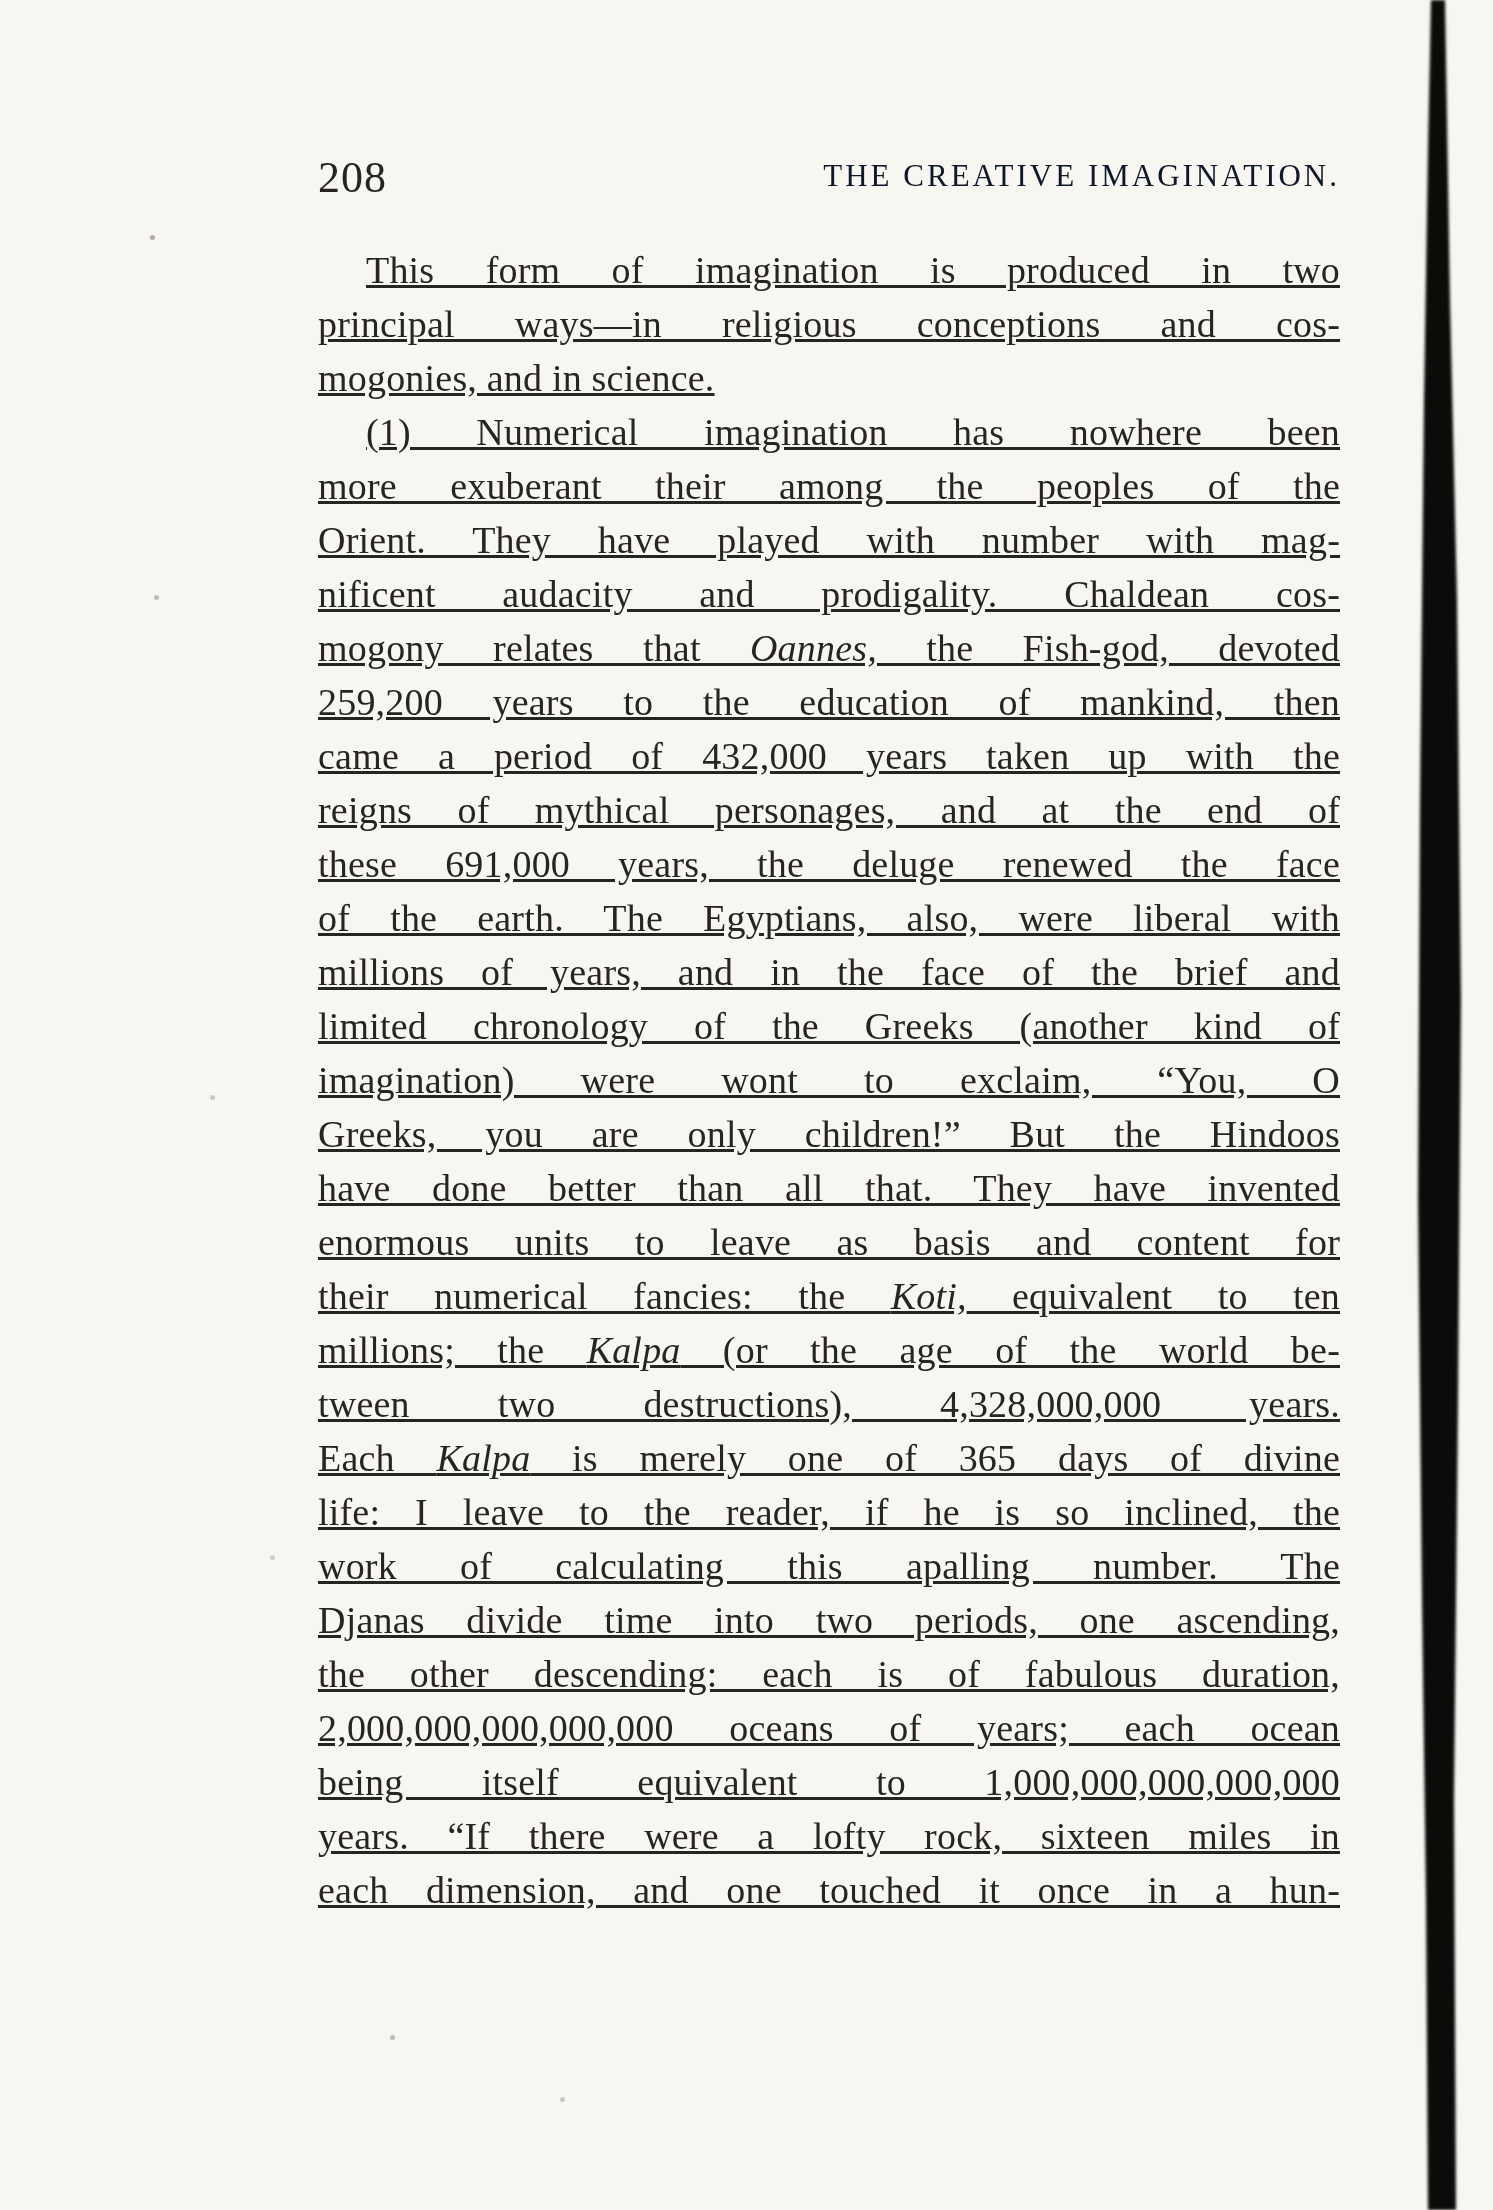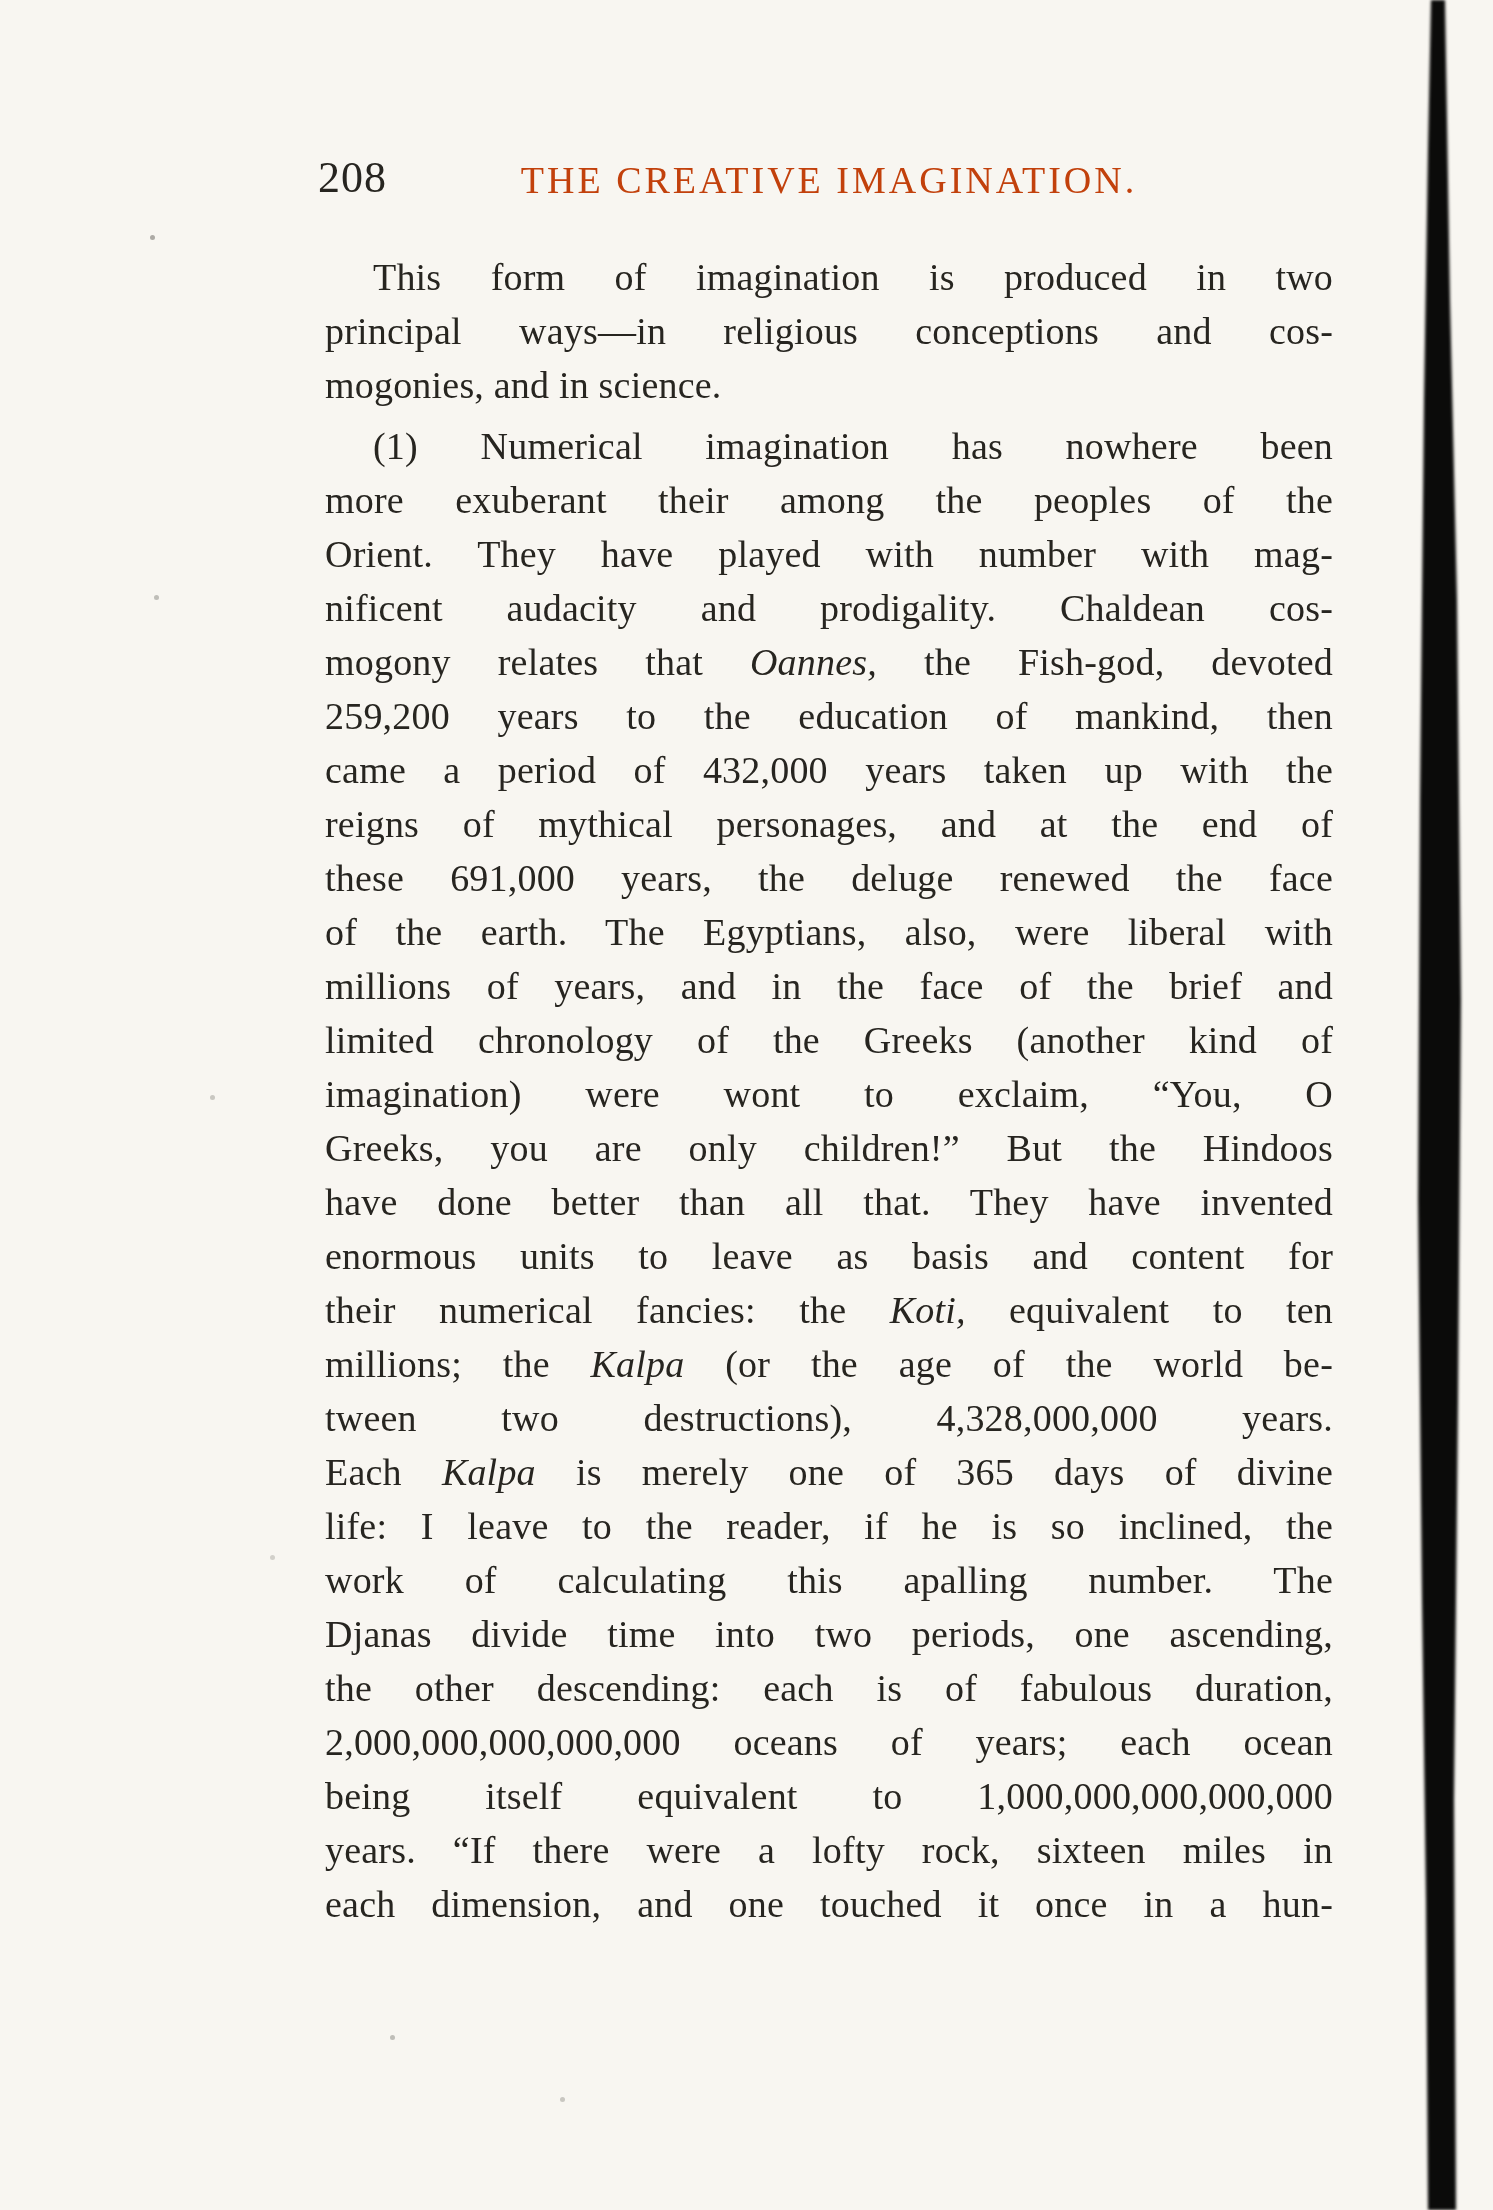--- a/index.html
+++ b/index.html
@@ -29,33 +29,34 @@
     left: 0;
     top: 0;
     font-size: 44px;
     letter-spacing: 1px;
   }
   .running-title {
     position: absolute;
     left: 0;
     right: 0;
     top: 6px;
-    text-align: center;
-    font-size: 38px;
+    text-align: right;
+    font-size: 31px;
     letter-spacing: 3px;
-    color: #c2410c;
+    color: #0f172a;
   }
   .text-block {
     position: absolute;
     left: 318px;
     top: 243px;
     width: 1022px;
   }
   .paragraph {
-    margin: 7px;
+    margin: 0;
+    text-decoration: underline;
   }
   .line {
     height: 54px;
     line-height: 54px;
     font-size: 38px;
     text-align: justify;
     text-align-last: justify;
     white-space: normal;
     letter-spacing: 0.2px;
   }

